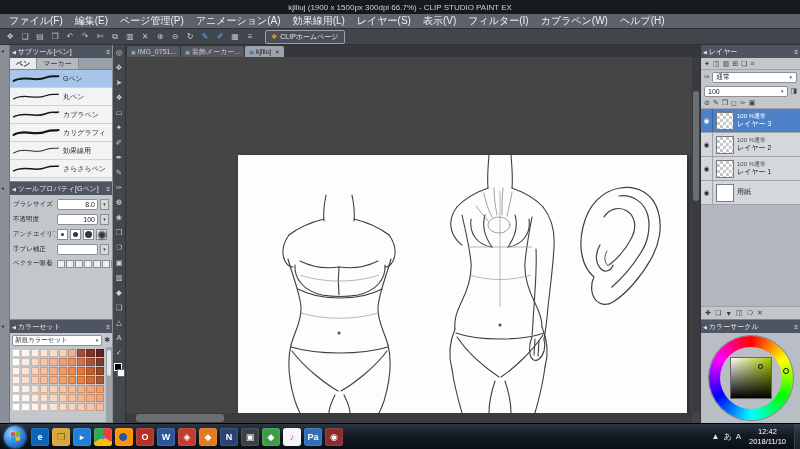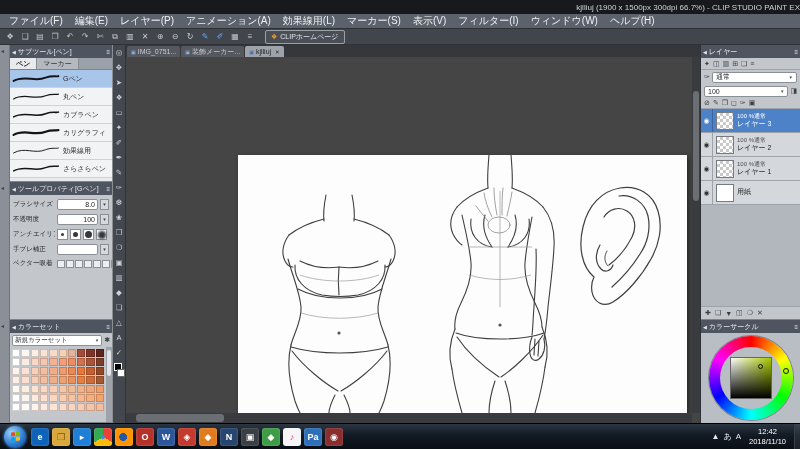--- a/index.html
+++ b/index.html
@@ -1,21 +1,21 @@
 <!DOCTYPE html>
 <html><head>
 <meta charset="utf-8">
 <style>
   *{box-sizing:border-box;margin:0;padding:0}
   html,body{width:800px;height:449px;overflow:hidden}
   body{font-family:"Liberation Sans","DejaVu Sans",sans-serif;-webkit-font-smoothing:antialiased}
   .screen{position:relative;width:800px;height:449px;background:#454545;overflow:hidden}
 
   
-  .titlebar{position:absolute;top:0;left:0;right:0;height:14px;background:#17191d;display:flex;align-items:center;justify-content:flex-end;font-size:8px;color:#cfd2d6}
+  .titlebar{position:absolute;top:0;left:0;right:0;height:14px;background:#17191d;display:flex;align-items:center;justify-content:center;font-size:8px;color:#cfd2d6}
   .menubar{position:absolute;top:14px;left:0;right:0;height:14px;background:#5c626c;display:flex;align-items:center;padding-left:3px}
   .menu-item{font-size:10px;color:#eef0f3;padding:9px 6px;line-height:14px;cursor:default}
   .toolbar{position:absolute;top:28px;left:0;right:0;height:17px;background:#41454c;border-top:1px solid #2e3136;border-bottom:1px solid #2e3136;display:flex;align-items:center;padding:0 3px;gap:2px}
   .tb-icons{display:flex;align-items:center;gap:1px}
   .tb-btn{width:14px;height:13px;display:flex;align-items:center;justify-content:center;font-size:8px;color:#c6cad0;border-radius:2px}
   .tb-btn.blue{color:#6aa3ef}
   .home-btn{margin-left:6px;display:flex;align-items:center;gap:3px;border:1px solid #9aa0a8;background:#4a4f57;color:#e6e9ec;font-size:7px;padding:1px 5px;border-radius:2px}
   .home-ic{color:#f0a33c;font-size:7px}
 
   
@@ -139,27 +139,27 @@
 
 <div class="screen">
 
   <div class="titlebar">
     <span>kjlliuj (1900 x 1500px 300dpi 66.7%) - CLIP STUDIO PAINT EX</span>
   </div>
 
   <div class="menubar">
       <div class="menu-item">ファイル(F)</div>
       <div class="menu-item">編集(E)</div>
-      <div class="menu-item">レイヤー(P)</div>
+      <div class="menu-item">ページ管理(P)</div>
       <div class="menu-item">アニメーション(A)</div>
       <div class="menu-item">効果線用(L)</div>
-      <div class="menu-item">マーカー(S)</div>
+      <div class="menu-item">レイヤー(S)</div>
       <div class="menu-item">表示(V)</div>
       <div class="menu-item">フィルター(I)</div>
-      <div class="menu-item">ウィンドウ(W)</div>
+      <div class="menu-item">カブラペン(W)</div>
       <div class="menu-item">ヘルプ(H)</div>
     </div>
 
   <div class="toolbar">
     <div class="tb-icons">
         <div class="tb-btn">❖</div>
         <div class="tb-btn">❏</div>
         <div class="tb-btn">▤</div>
         <div class="tb-btn">❐</div>
         <div class="tb-btn">↶</div>

